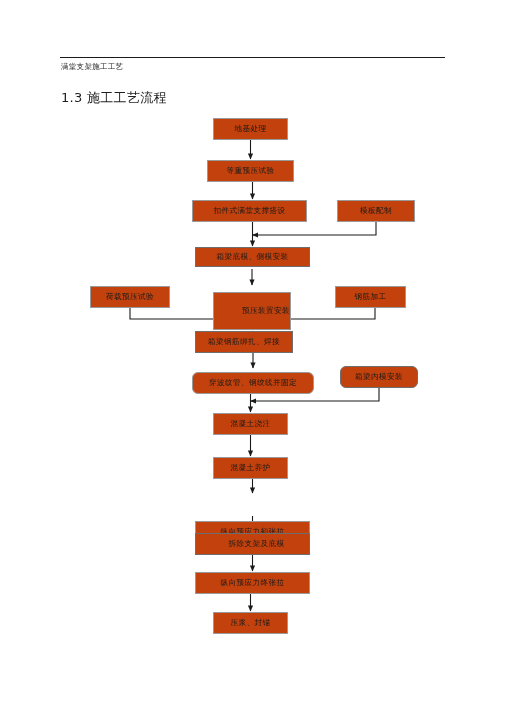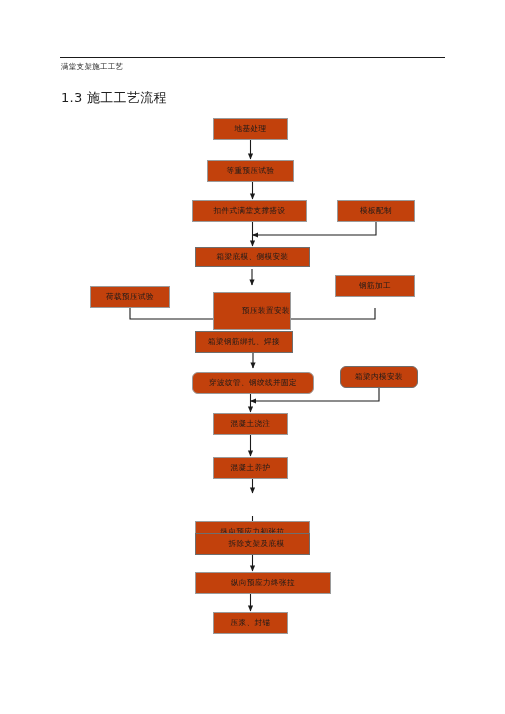--- a/index.html
+++ b/index.html
@@ -130,21 +130,21 @@
         </div>
         <div class="node heavy" style="left: 195px; top: 247px; width: 115px; height: 20px;">
           <span>箱梁底模、侧模安装</span>
         </div>
         <div class="node" style="left: 90px; top: 286px; width: 80px; height: 22px;">
           <span>荷载预压试验</span>
         </div>
         <div class="node" style="left: 213px; top: 292px; width: 78px; height: 38px; justify-content: flex-end;">
           <span>预压装置安装</span>
         </div>
-        <div class="node" style="left: 335px; top: 275px; width: 80px; height: 22px;">
+        <div class="node" style="left: 335px; top: 286px; width: 71px; height: 22px;">
           <span>钢筋加工</span>
         </div>
         <div class="node heavy" style="left: 195px; top: 331px; width: 98px; height: 22px;">
           <span>箱梁钢筋绑扎、焊接</span>
         </div>
         <div class="node" style="left: 192px; top: 372px; width: 122px; height: 22px; border-radius: 6px;">
           <span>穿波纹管、钢绞线并固定</span>
         </div>
         <div class="node heavy" style="left: 340px; top: 366px; width: 78px; height: 22px; border-radius: 6px;">
           <span>箱梁内模安装</span>
@@ -154,21 +154,21 @@
         </div>
         <div class="node" style="left: 213px; top: 457px; width: 75px; height: 22px;">
           <span>混凝土养护</span>
         </div>
         <div class="node" style="left: 195px; top: 494px; width: 115px; height: 22px; margin-top: 27px;">
           <span>纵向预应力初张拉</span>
         </div>
         <div class="node heavy" style="left: 195px; top: 533px; width: 115px; height: 22px; padding-left: 8px;">
           <span>拆除支架及底模</span>
         </div>
-        <div class="node" style="left: 195px; top: 572px; width: 136px; height: 22px; justify-content: center;">
+        <div class="node" style="left: 195px; top: 572px; width: 115px; height: 22px; justify-content: center;">
           <span>纵向预应力终张拉</span>
         </div>
         <div class="node" style="left: 213px; top: 612px; width: 75px; height: 22px;">
           <span>压浆、封锚</span>
         </div>
       </div>
   </div>
 
 </div>
 

